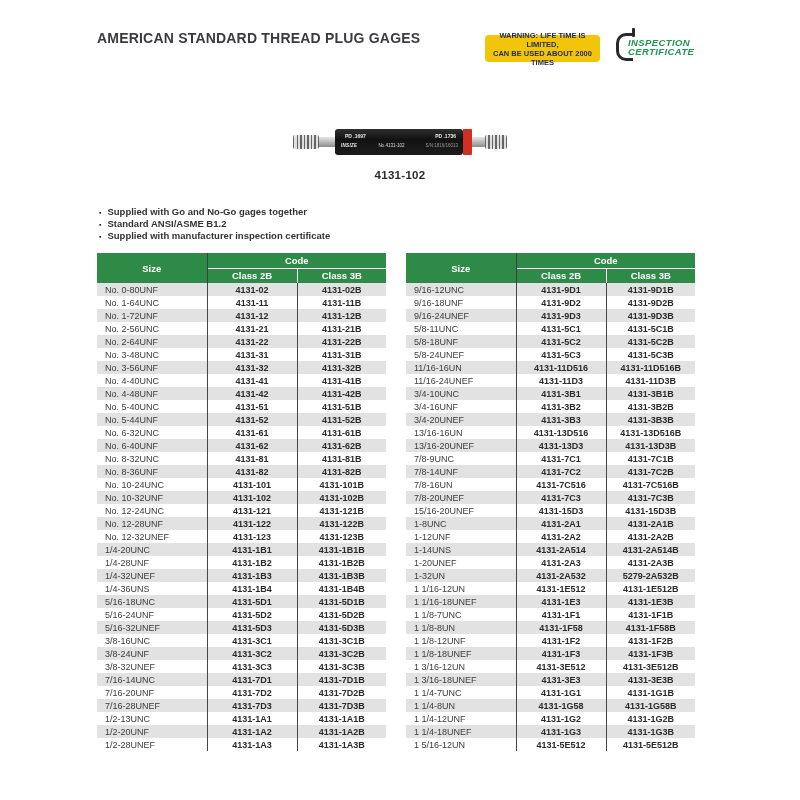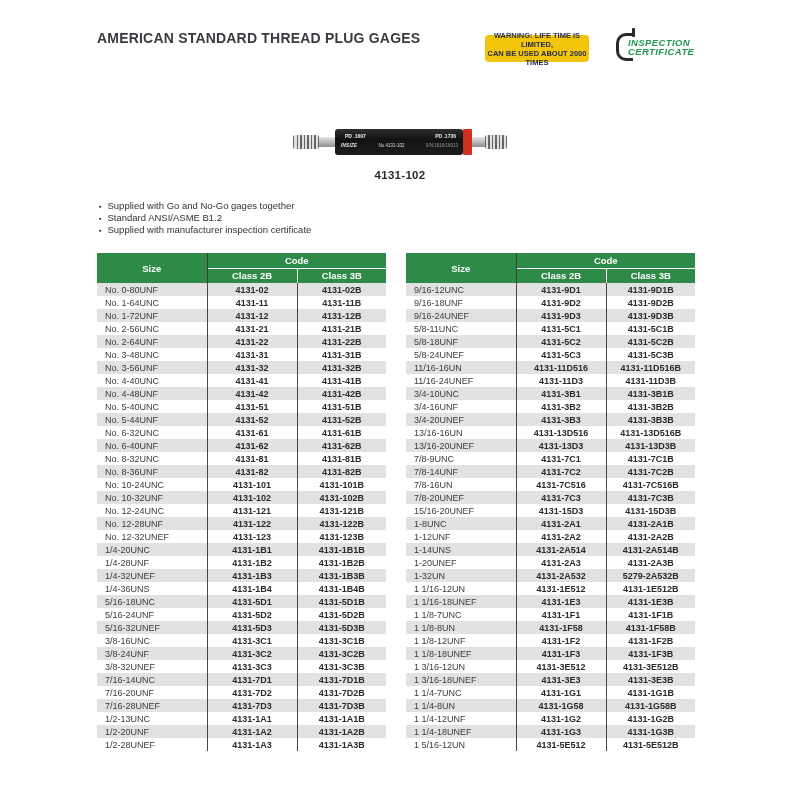--- a/index.html
+++ b/index.html
@@ -5,21 +5,21 @@
   * { margin:0; padding:0; box-sizing:border-box; }
   html,body { width:800px; height:800px; background:#ffffff; font-family:"Liberation Sans", sans-serif; }
   .page { position:relative; width:800px; height:800px; background:#fff; overflow:hidden; }
 
   .page-title {
     position:absolute; left:97px; top:30px;
     font-size:14px; font-weight:bold; color:#3a3a40; letter-spacing:.2px;
   }
 
   .warning-box {
-    position:absolute; left:485px; top:35px; width:104px; height:27px;
+    position:absolute; left:485px; top:35px; width:115px; height:27px;
     background:var(--yellow,#F3C50A); border-radius:4px;
     display:flex; flex-direction:column; justify-content:center; align-items:center;
     font-size:7.5px; font-weight:bold; color:var(--warn-text,#1F2A52); line-height:9px;
     text-align:center;
   }
 
   .cert-logo { position:absolute; left:616px; top:32px; width:90px; height:30px; display:flex; align-items:center; }
   .cert-bracket {
     position:relative; width:17px; height:28px;
     border:3px solid #2a2a2a; border-right:none; border-radius:10px 0 0 10px;
@@ -57,21 +57,21 @@
   .brand-mark { font-style:italic; font-weight:bold; letter-spacing:.3px; color:#f0f0f0; }
   .model-mark { color:#dedede; }
   .serial-mark { color:#9a9a9a; }
   .red-ring { position:absolute; left:170px; top:9px; width:9px; height:26px; background:#d0301f; border-radius:1px; }
   .gage-caption {
     position:absolute; left:293px; top:169px; width:214px; text-align:center;
     font-size:11.5px; font-weight:bold; color:#2b2b2b; letter-spacing:.3px;
   }
 
   
-  .features { position:absolute; left:99px; top:200px; font-size:9.5px; color:#333; }
+  .features { position:absolute; left:99px; top:206px; font-size:9.5px; color:#333;font-weight:bold; }
   .feature-line { display:flex; align-items:baseline; line-height:11px; }
   .bullet-square { font-size:7px; margin-right:6px; color:#222; }
 
   
   .gage-table {
     position:absolute; top:253px; width:289px;
     border-collapse:collapse; table-layout:fixed; font-size:9px;
   }
   .gage-table.left-table { left:97px; }
   .gage-table.right-table { left:406px; }

